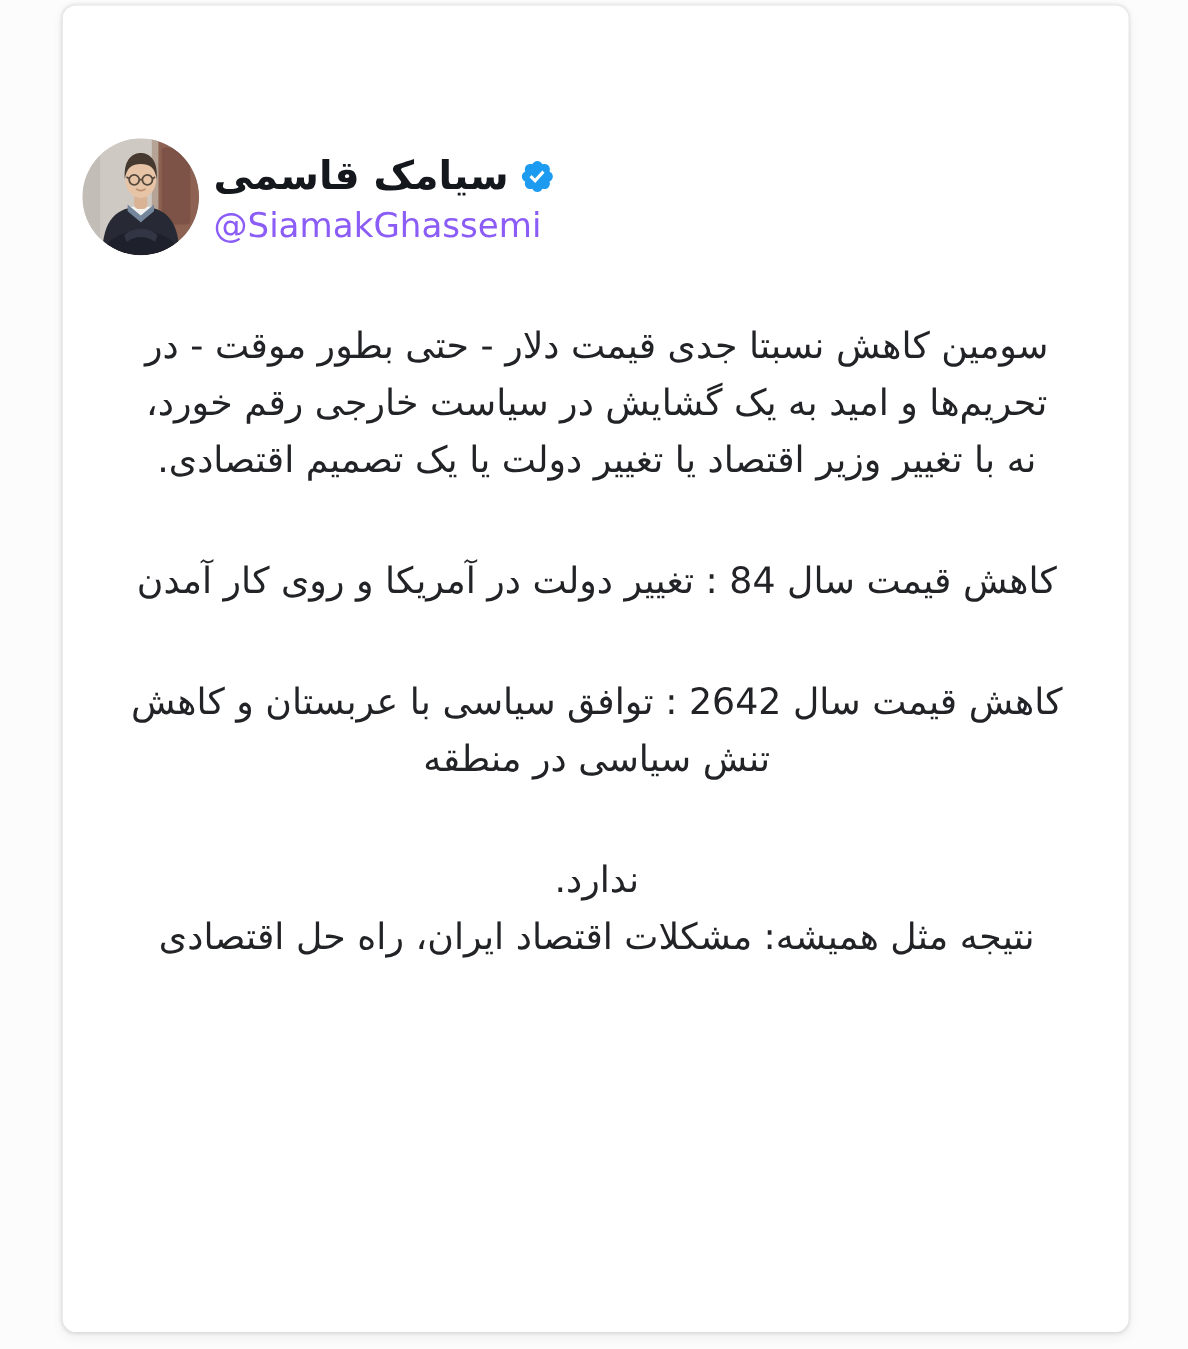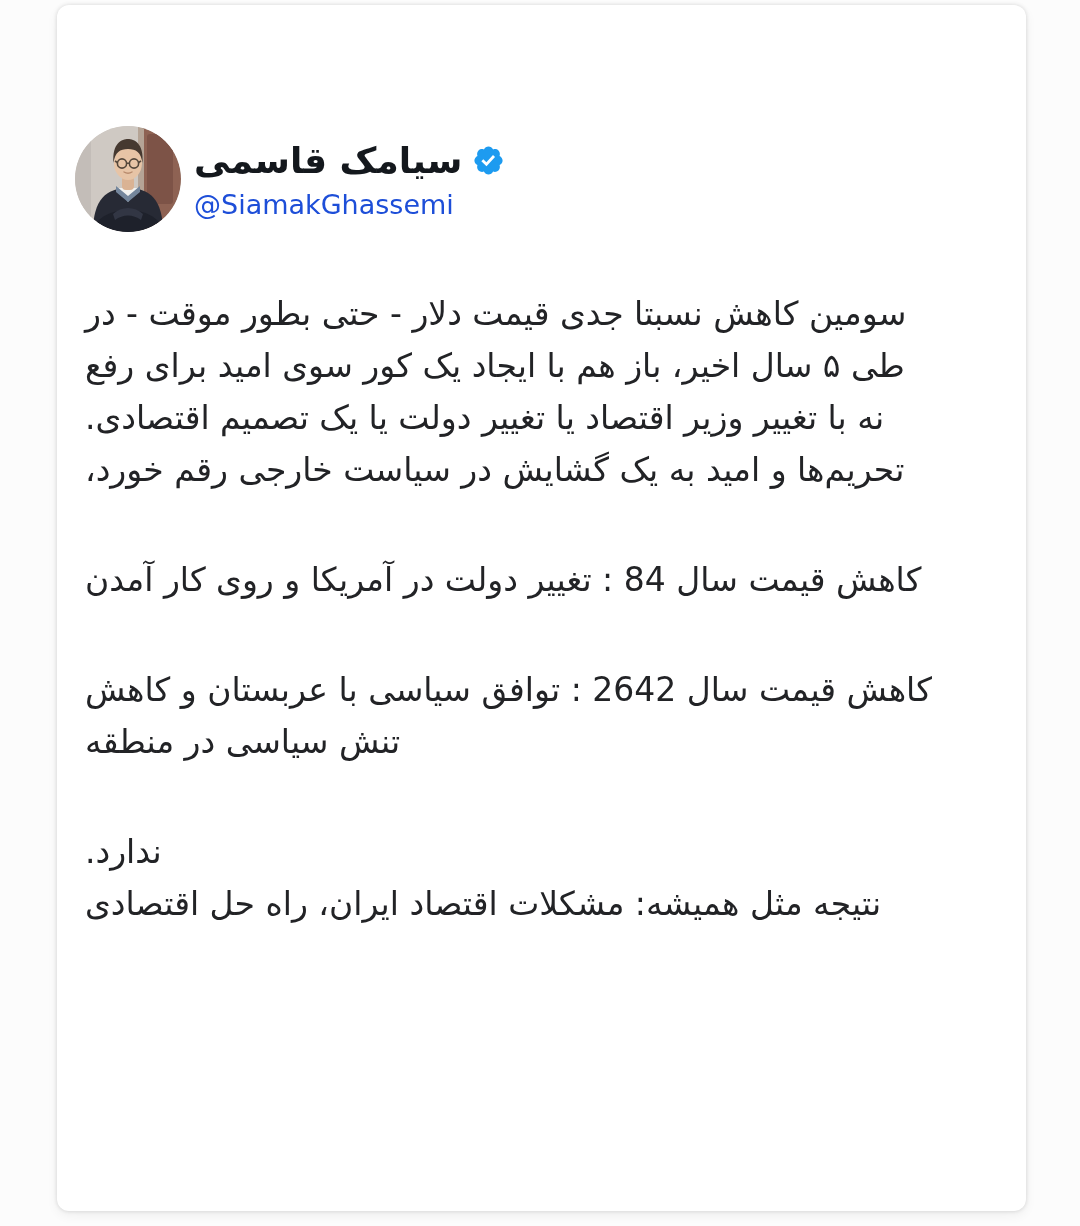--- a/index.html
+++ b/index.html
@@ -56,28 +56,28 @@
   .display-name {
     font-size: 36px;
     font-weight: bold;
     color: #14181d;
     direction: rtl;
     line-height: 44px;
   }
   .badge { width: 33px; height: 33px; }
   .badge svg { display: block; width: 33px; height: 33px; }
   .handle {
-    font-size: 27px;
-    color: #1d4ed8;
+    font-size: 31px;
+    color: #8b5cf6;
     margin-top: 3px;
     line-height: 38px;
   }
   .tweet-body {
     direction: rtl;
-    text-align: left;
+    text-align: center;
     margin: 56px 26px 0 28px;
     color: #222326;
     font-size: 33px;
     line-height: 52px;
   }
   .paragraph { margin: 0 0 58px 0; }
   .paragraph:last-child { margin-bottom: 0; }
   .line { display: block; }
 </style>
 </head>
@@ -129,23 +129,22 @@
             </svg>
           </span>
         </div>
         <div class="handle">@SiamakGhassemi</div>
       </div>
     </div>
 
     <div class="tweet-body" lang="fa">
       <div class="paragraph">
         <span class="line">سومین کاهش نسبتا جدی قیمت دلار - حتی بطور موقت - در</span>
-        <span class="line">طی ۵ سال اخیر، باز هم با ایجاد یک کور سوی امید برای رفع</span>
+        <span class="line">تحریم‌ها و امید به یک گشایش در سیاست خارجی رقم خورد،</span>
         <span class="line">نه با تغییر وزیر اقتصاد یا تغییر دولت یا یک تصمیم اقتصادی.</span>
-        <span class="line">تحریم‌ها و امید به یک گشایش در سیاست خارجی رقم خورد،</span>
       </div>
       <div class="paragraph">
         <span class="line">کاهش قیمت سال 84 : تغییر دولت در آمریکا و روی کار آمدن</span>
       </div>
       <div class="paragraph">
         <span class="line">کاهش قیمت سال 2642 : توافق سیاسی با عربستان و کاهش</span>
         <span class="line">تنش سیاسی در منطقه</span>
       </div>
       <div class="paragraph">
         <span class="line">ندارد.</span>

